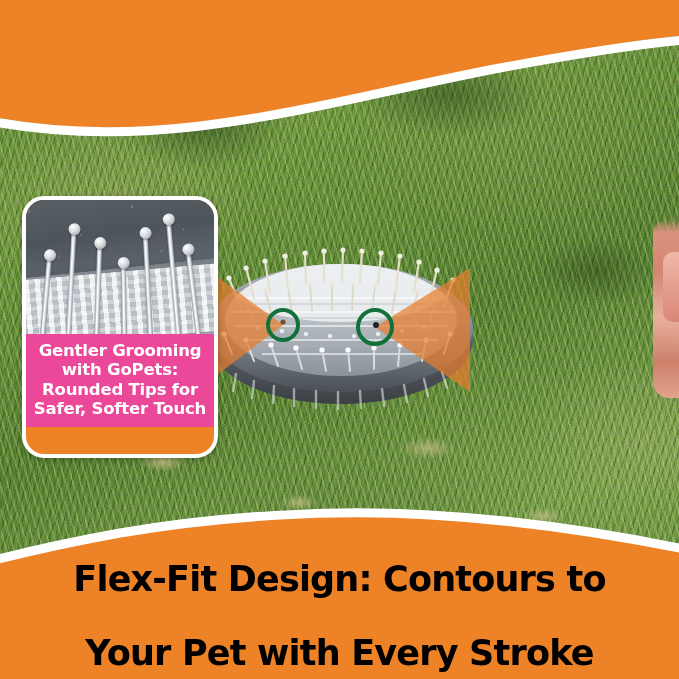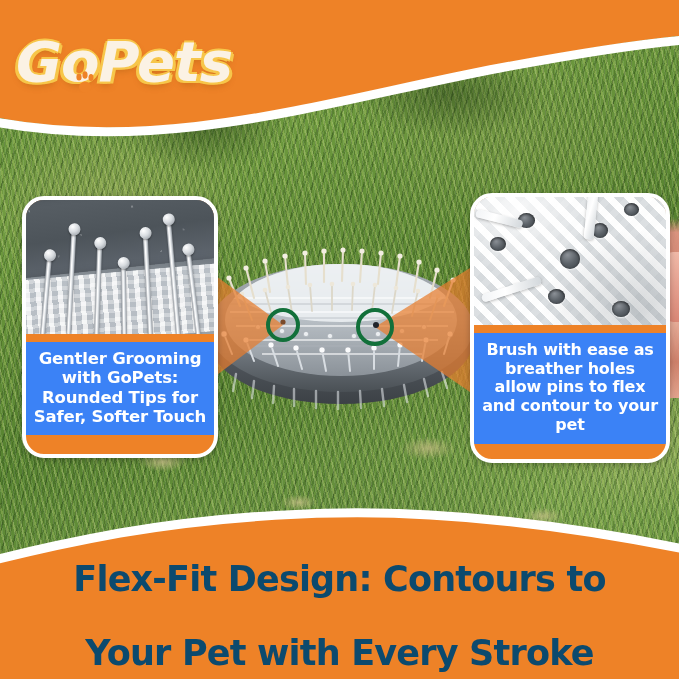--- a/index.html
+++ b/index.html
@@ -90,30 +90,29 @@
     background:#EE8227;
   }
   .card-left{left:22px;top:196px;width:188px;height:254px;}
   .card-right{left:470px;top:193px;width:192px;height:262px;}
 
   .card-photo{position:relative;width:100%;overflow:hidden;}
   .card-left .card-photo{height:134px;}
   .card-right .card-photo{height:128px;}
 
   .card-caption{
-    background:#3b82f6;
+    background:#ec4899;
     color:#FFFFFF;
     font-family:"DejaVu Sans",sans-serif;
     font-weight:bold;
     text-align:center;
     line-height:1.17;
     padding:7px 6px 9px 6px;
     font-size:16.5px;
     letter-spacing:-.2px;
-    margin-top:8px;
   }
   .card-right .card-caption{font-size:16px;padding-top:8px;}
 
   
   .pins-macro{
     position:absolute;inset:0;
     background:
       linear-gradient(180deg,#7E858B 0%,#6E767D 40%,#8C939A 60%,#9AA0A6 100%);
   }
   .pins-macro .band-dark{
@@ -179,21 +178,21 @@
     position:absolute;border-radius:4px;
     background:linear-gradient(100deg,#F2F4F6 0%,#FFFFFF 40%,#D2D7DB 100%);
     box-shadow:0 1px 3px rgba(0,0,0,.28);
     transform-origin:left center;
   }
 
   
   .headline{
     position:absolute;left:0;top:560px;width:679px;
     text-align:center;
-    color:#0c4a6e;
+    color:#000000;
     font-family:"DejaVu Sans",sans-serif;
     font-weight:bold;
     font-size:35px;
     line-height:1.12;
     letter-spacing:-.8px;
     padding:0 18px;
     box-sizing:border-box;
   }
   .headline .l2{display:block;margin-top:35px;}
 
@@ -220,29 +219,20 @@
     <div class="grass"></div>
     <div class="grass-dark"></div>
     <div class="grass-tan"></div>
   </div>
 
   <svg class="wave-svg" viewBox="0 0 679 679">
     <path d="M -5,122 C 170,154 330,100 500,68 C 580,53 640,44 684,40" fill="none" stroke="#FFFFFF" stroke-width="9"></path>
     <path d="M -5,560 C 30,551 70,542 120,533 C 220,516 330,509 430,515 C 520,520 600,532 684,549" fill="none" stroke="#FFFFFF" stroke-width="9"></path>
   </svg>
 
-  <div class="logo">
-    <div class="logo-text">GoPets</div>
-    <svg class="paw" viewBox="0 0 26 26">
-      <ellipse cx="7" cy="7" rx="2.6" ry="3.6" fill="#EE8227"></ellipse>
-      <ellipse cx="13" cy="5" rx="2.6" ry="3.8" fill="#EE8227"></ellipse>
-      <ellipse cx="19" cy="7.5" rx="2.5" ry="3.5" fill="#EE8227"></ellipse>
-      <ellipse cx="13" cy="17" rx="6" ry="5.4" fill="#EE8227"></ellipse>
-    </svg>
-  </div>
 
   <svg class="product" viewBox="0 0 290 200">
     <defs>
       <linearGradient id="gBody" x1="0" y1="0" x2="0" y2="1">
         <stop offset="0%" stop-color="#A9B0B6"></stop>
         <stop offset="42%" stop-color="#8D949B"></stop>
         <stop offset="70%" stop-color="#6E757C"></stop>
         <stop offset="100%" stop-color="#4A5055"></stop>
       </linearGradient>
       <linearGradient id="gInner" x1="0" y1="0" x2="0" y2="1">
@@ -414,37 +404,19 @@
         <div class="pin" style="left:68px;top:44px;height:92px;transform:rotate(2deg);"></div>
         <div class="pin" style="left:96px;top:64px;height:72px;transform:rotate(-1deg);"></div>
         <div class="pin" style="left:122px;top:34px;height:102px;transform:rotate(-3deg);"></div>
         <div class="pin" style="left:150px;top:20px;height:116px;transform:rotate(-5deg);"></div>
         <div class="pin" style="left:170px;top:50px;height:86px;transform:rotate(-7deg);"></div>
       </div>
     </div>
     <div class="card-caption">Gentler Grooming with GoPets: Rounded Tips for Safer, Softer Touch</div>
   </div>
 
-  <div class="card card-right">
-    <div class="card-photo">
-      <div class="holes-macro">
-        <div class="shade"></div>
-        <div class="hole" style="left:86px;top:52px;width:20px;height:20px;"></div>
-        <div class="hole" style="left:16px;top:40px;width:16px;height:14px;"></div>
-        <div class="hole" style="left:44px;top:16px;width:17px;height:15px;"></div>
-        <div class="hole" style="left:118px;top:26px;width:16px;height:15px;"></div>
-        <div class="hole" style="left:150px;top:6px;width:15px;height:13px;"></div>
-        <div class="hole" style="left:74px;top:92px;width:17px;height:15px;"></div>
-        <div class="hole" style="left:138px;top:104px;width:18px;height:16px;"></div>
-        <div class="shaft" style="left:2px;top:12px;width:48px;height:8px;transform:rotate(14deg);"></div>
-        <div class="shaft" style="left:112px;top:-6px;width:10px;height:48px;transform:rotate(6deg);"></div>
-        <div class="shaft" style="left:8px;top:98px;width:62px;height:8px;transform:rotate(-18deg);"></div>
-      </div>
-    </div>
-    <div class="card-caption">Brush with ease as breather holes allow pins to flex and contour to your pet</div>
-  </div>
 
   <div class="headline">
     <span>Flex-Fit Design: Contours to</span>
     <span class="l2">Your Pet with Every Stroke</span>
   </div>
 
 </div>
 
 </body></html>

